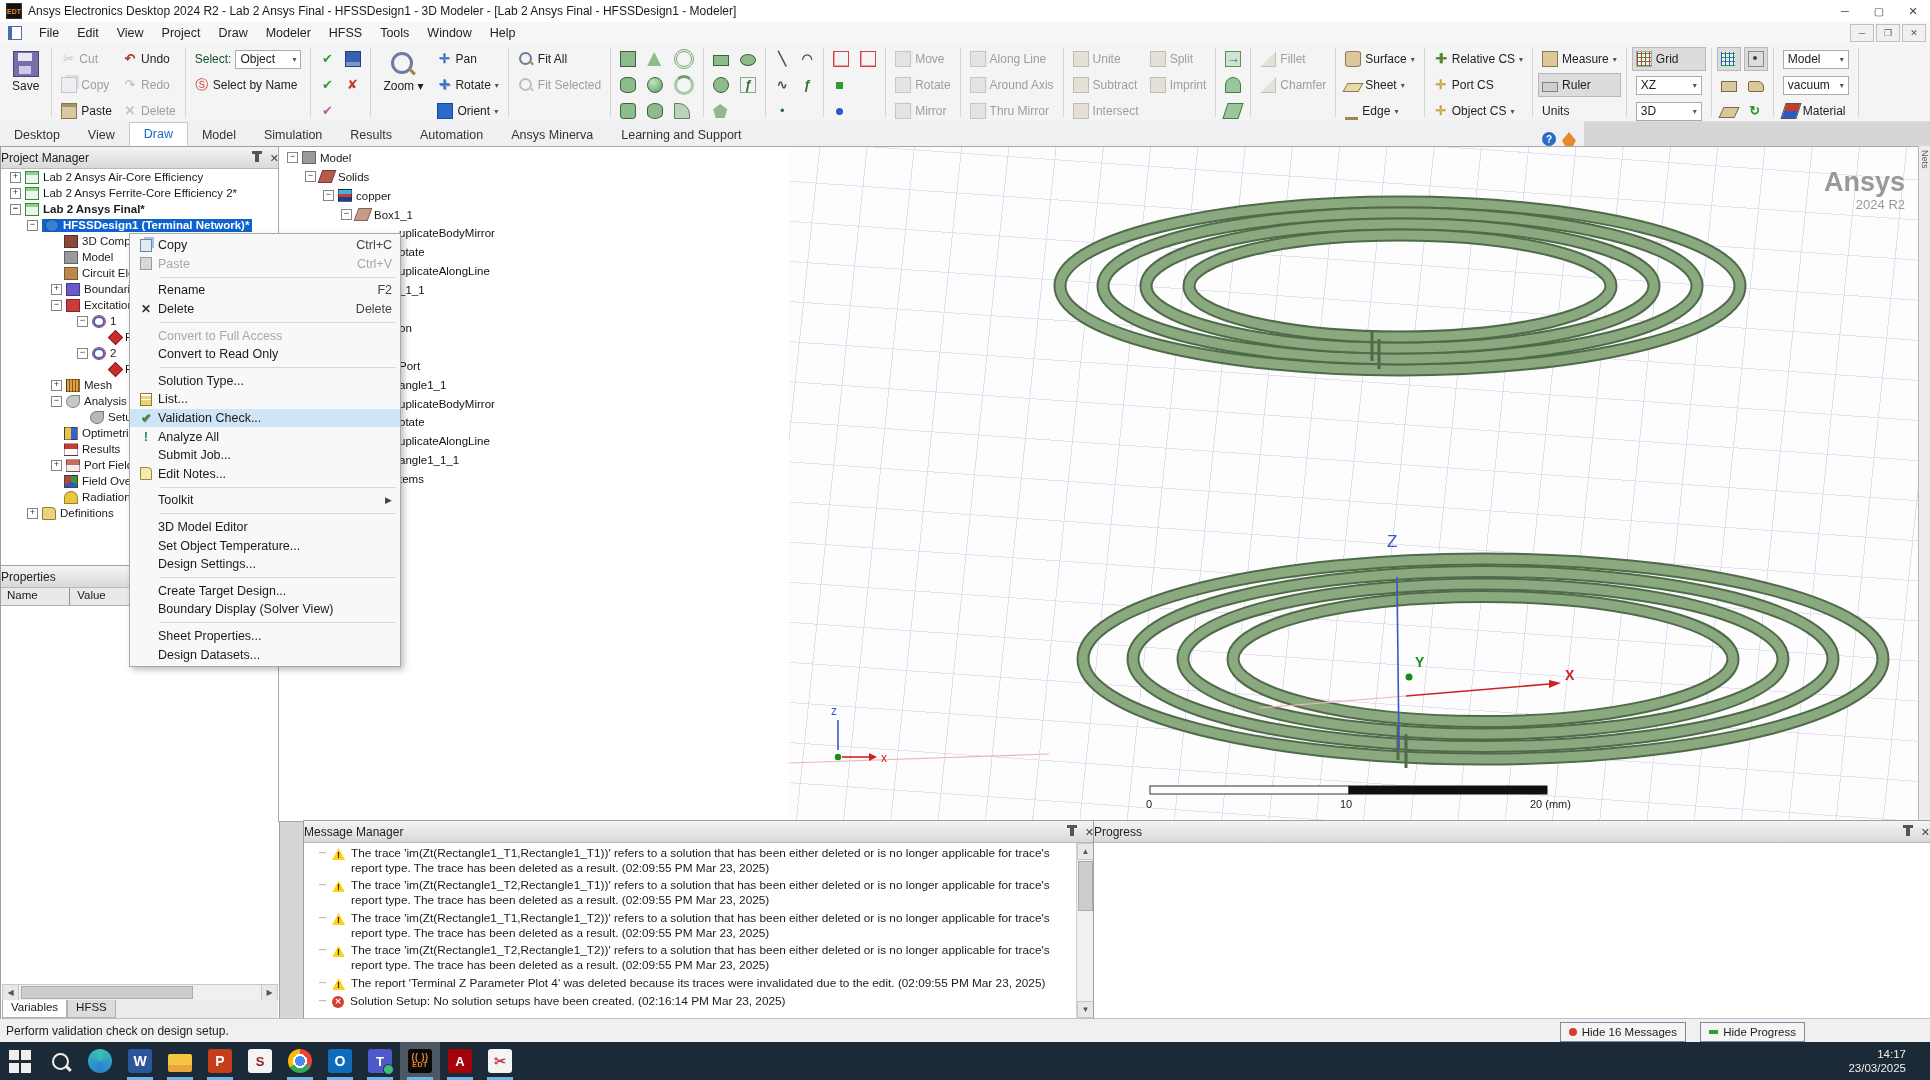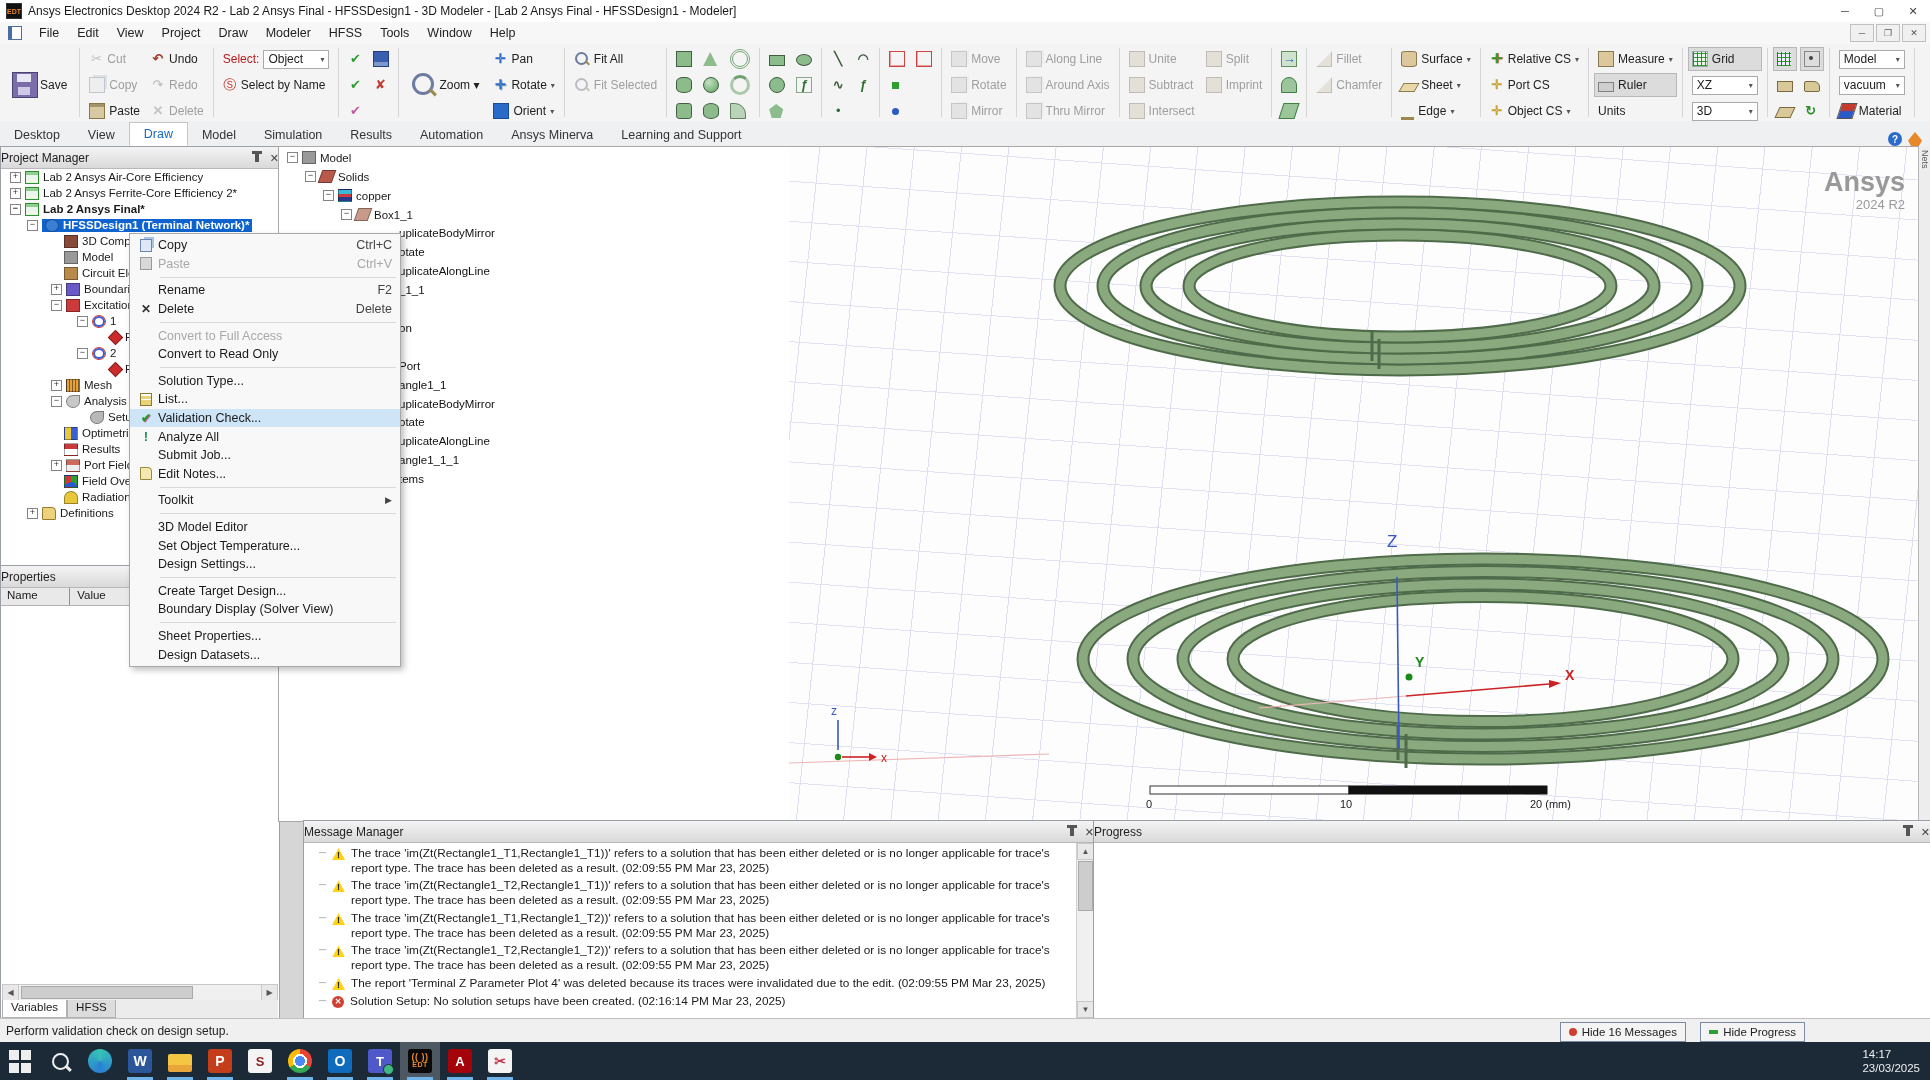--- a/index.html
+++ b/index.html
@@ -22,22 +22,22 @@
        display:flex;align-items:center;justify-content:center;font-size:9px;color:#555}
   
   #toolbar{left:0;top:44px;width:1930px;height:77px;background:#f4f4f4;display:flex;align-items:stretch;border-bottom:1px solid #dcdcdc;overflow:hidden}
   .tgroup{display:flex;gap:3px;padding:3px 5px;align-items:flex-start}
   .tsep{width:1px;background:#d5d5d5;margin:4px 0}
   .tcol{display:flex;flex-direction:column;gap:2px}
   .tbtn{display:flex;align-items:center;gap:4px;padding:1px 3px;font-size:12px;height:20px;white-space:nowrap;color:#222;border:1px solid transparent}
   .tbtn.dis{color:#9e9e9e}
   .tbtn.dis .ic{opacity:.45;filter:grayscale(60%)}
   .tbtn.on{background:#dcdcdc;border:1px solid #b8b8b8}
-  .tbtn.big{height:68px;justify-content:flex-start;gap:2px;padding:3px 6px}
-  .tlbl{color:#b91c1c}
+  .tbtn.big{flex-direction:column;height:68px;justify-content:flex-start;gap:2px;padding:3px 6px}
+  .tlbl{color:#14532d}
   .combo{border:1px solid #ababab;background:#fff;padding:0 4px;min-width:56px;height:17px;
          display:inline-flex;justify-content:space-between;align-items:center;font-size:12px;gap:6px}
   .carr{font-size:8px;color:#555}
   
   .ic{display:inline-block;width:14px;height:14px;text-align:center;line-height:14px;font-size:13px;flex:none}
   .i-save{width:24px;height:24px;background:#7b6daa;border:1px solid #4a4370;position:relative}
   .i-save:before{content:"";position:absolute;left:4px;top:1px;width:14px;height:8px;background:#e8e8f4}
   .i-save:after{content:"";position:absolute;left:5px;bottom:2px;width:12px;height:8px;background:#cfc9e8}
   .i-cut:before{content:"✂";color:#888}
   .i-copy{background:#dfe9f6;border:1px solid #7a93b8;box-shadow:3px -3px 0 -1px #b9cce6}
@@ -100,21 +100,21 @@
      repeating-linear-gradient(90deg,#2a5ac8 0 1px,transparent 1px 4px),
      repeating-linear-gradient(0deg,#2f9e2f 0 1px,transparent 1px 4px),#eef}
   .i-dotbox{background:#ddd;border:1px solid #888;position:relative}
   .i-dotbox:before{content:"";position:absolute;left:4px;top:4px;width:4px;height:4px;background:#444;border-radius:50%}
   .i-tanrect{background:#d8c89a;border:1px solid #7a6a40;height:9px;margin-top:2px}
   .i-tanplane{background:#d8c89a;border:1px solid #7a6a40;height:9px;margin-top:2px;transform:skewX(-25deg)}
   .i-tanfolder{background:#d8c89a;border:1px solid #7a6a40;height:9px;margin-top:3px;border-radius:2px 6px 2px 2px}
   .i-curar{color:#2f8f2f;font-weight:bold}
   .i-layers{background:linear-gradient(#c23b2e 0 45%,#2a5ac8 55% 100%);border:1px solid #555;transform:skewX(-18deg)}
   
-  #tabs{left:0;top:121px;width:1930px;height:25px;background:#eef0f2;border-bottom:1px solid #c6c6c6;display:flex;align-items:flex-end;font-size:12.5px}
+  #tabs{left:0;top:121px;width:1584px;height:25px;background:#eef0f2;border-bottom:1px solid #c6c6c6;display:flex;align-items:flex-end;font-size:12.5px}
   .tab{padding:4px 14px;color:#333}
   .tab.active{background:#ffffff;color:var(--accent_blue);border:1px solid #c6c6c6;border-bottom:1px solid #fff}
   #tabicons{margin-left:auto;display:flex;align-items:center;gap:6px;margin-right:8px}
   .helpic{width:14px;height:14px;border-radius:50%;background:#2a6ac8;color:#fff;font-size:10px;font-weight:bold;
           display:flex;align-items:center;justify-content:center}
   .flameic{width:14px;height:14px;background:#e8882a;clip-path:polygon(50% 0,100% 60%,78% 100%,22% 100%,0 60%)}
   
   .panel{position:absolute;background:#ffffff;border:1px solid #9aa0a6}
   .ptitle{height:21px;background:linear-gradient(#f4f4f4,#d9d9d9);border-bottom:1px solid #b8b8b8;
           display:flex;align-items:center;font-size:12px;padding:0 0;color:#222}
@@ -228,21 +228,21 @@
   .tk-solidworks{background:#f4f4f4;color:#8a1f1f;font-size:13px}
   .tk-chrome{background:radial-gradient(circle at 50% 50%,#4a8af4 0 5px,#fff 5px 7px,transparent 7px),
              conic-gradient(#ea4335 0 33%,#34a853 33% 66%,#fbbc05 66%);border-radius:50%}
   .tk-outlook{background:#0f6cbd;font-size:14px}
   .tk-teams{background:#5059c9;font-size:13px;position:relative}
   .tk-teams:after{content:"";position:absolute;right:-2px;bottom:-2px;width:9px;height:9px;border-radius:50%;background:#42b883;border:1px solid #1c2a38}
   .tk-edt{background:#0a0a0a;color:#e8882a;font-size:7px;letter-spacing:.5px;flex-direction:column;display:flex;align-items:center;justify-content:center}
   .tk-edt b{font-size:9px;line-height:7px}
   .tk-acrobat{background:#a4030a;color:#fff;font-size:13px}
   .tk-snip{background:#f4f4f4;color:#c23b4e;font-size:14px}
-  #clock{margin-left:auto;margin-right:10px;text-align:left;color:#eee;font-size:11.5px;line-height:14px}
+  #clock{margin-left:auto;margin-right:24px;text-align:right;color:#eee;font-size:11.5px;line-height:14px}
 </style>
 </head>
 <body>
 
 <div id="titlebar" class="abs">
   <div id="appicon">EDT</div>
   <span>Ansys Electronics Desktop 2024 R2 - Lab 2 Ansys Final - HFSSDesign1 - 3D Modeler - [Lab 2 Ansys Final - HFSSDesign1 - Modeler]</span>
   <div id="wincontrols">
       <span class="wc">─</span>
       <span class="wc">▢</span>

